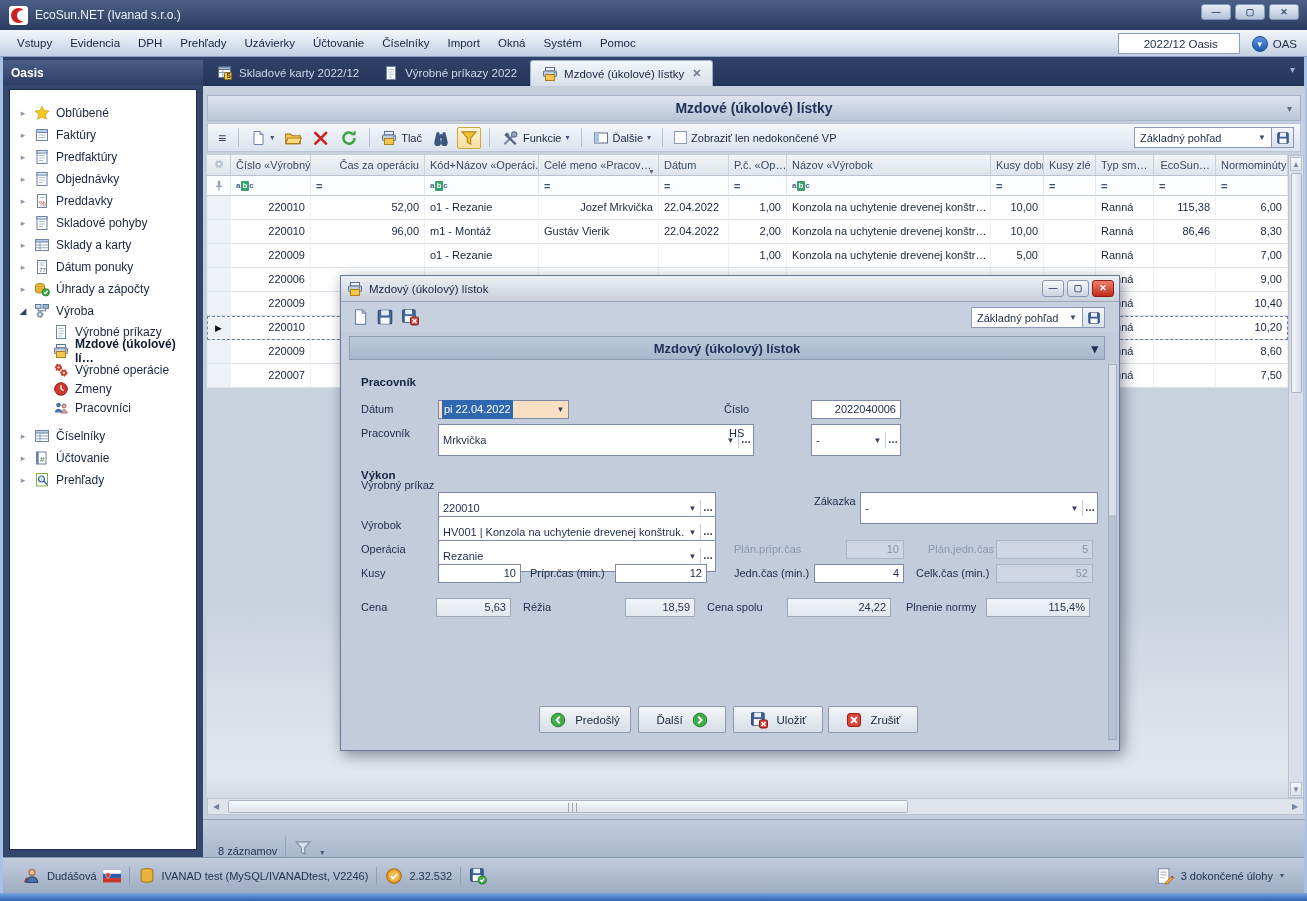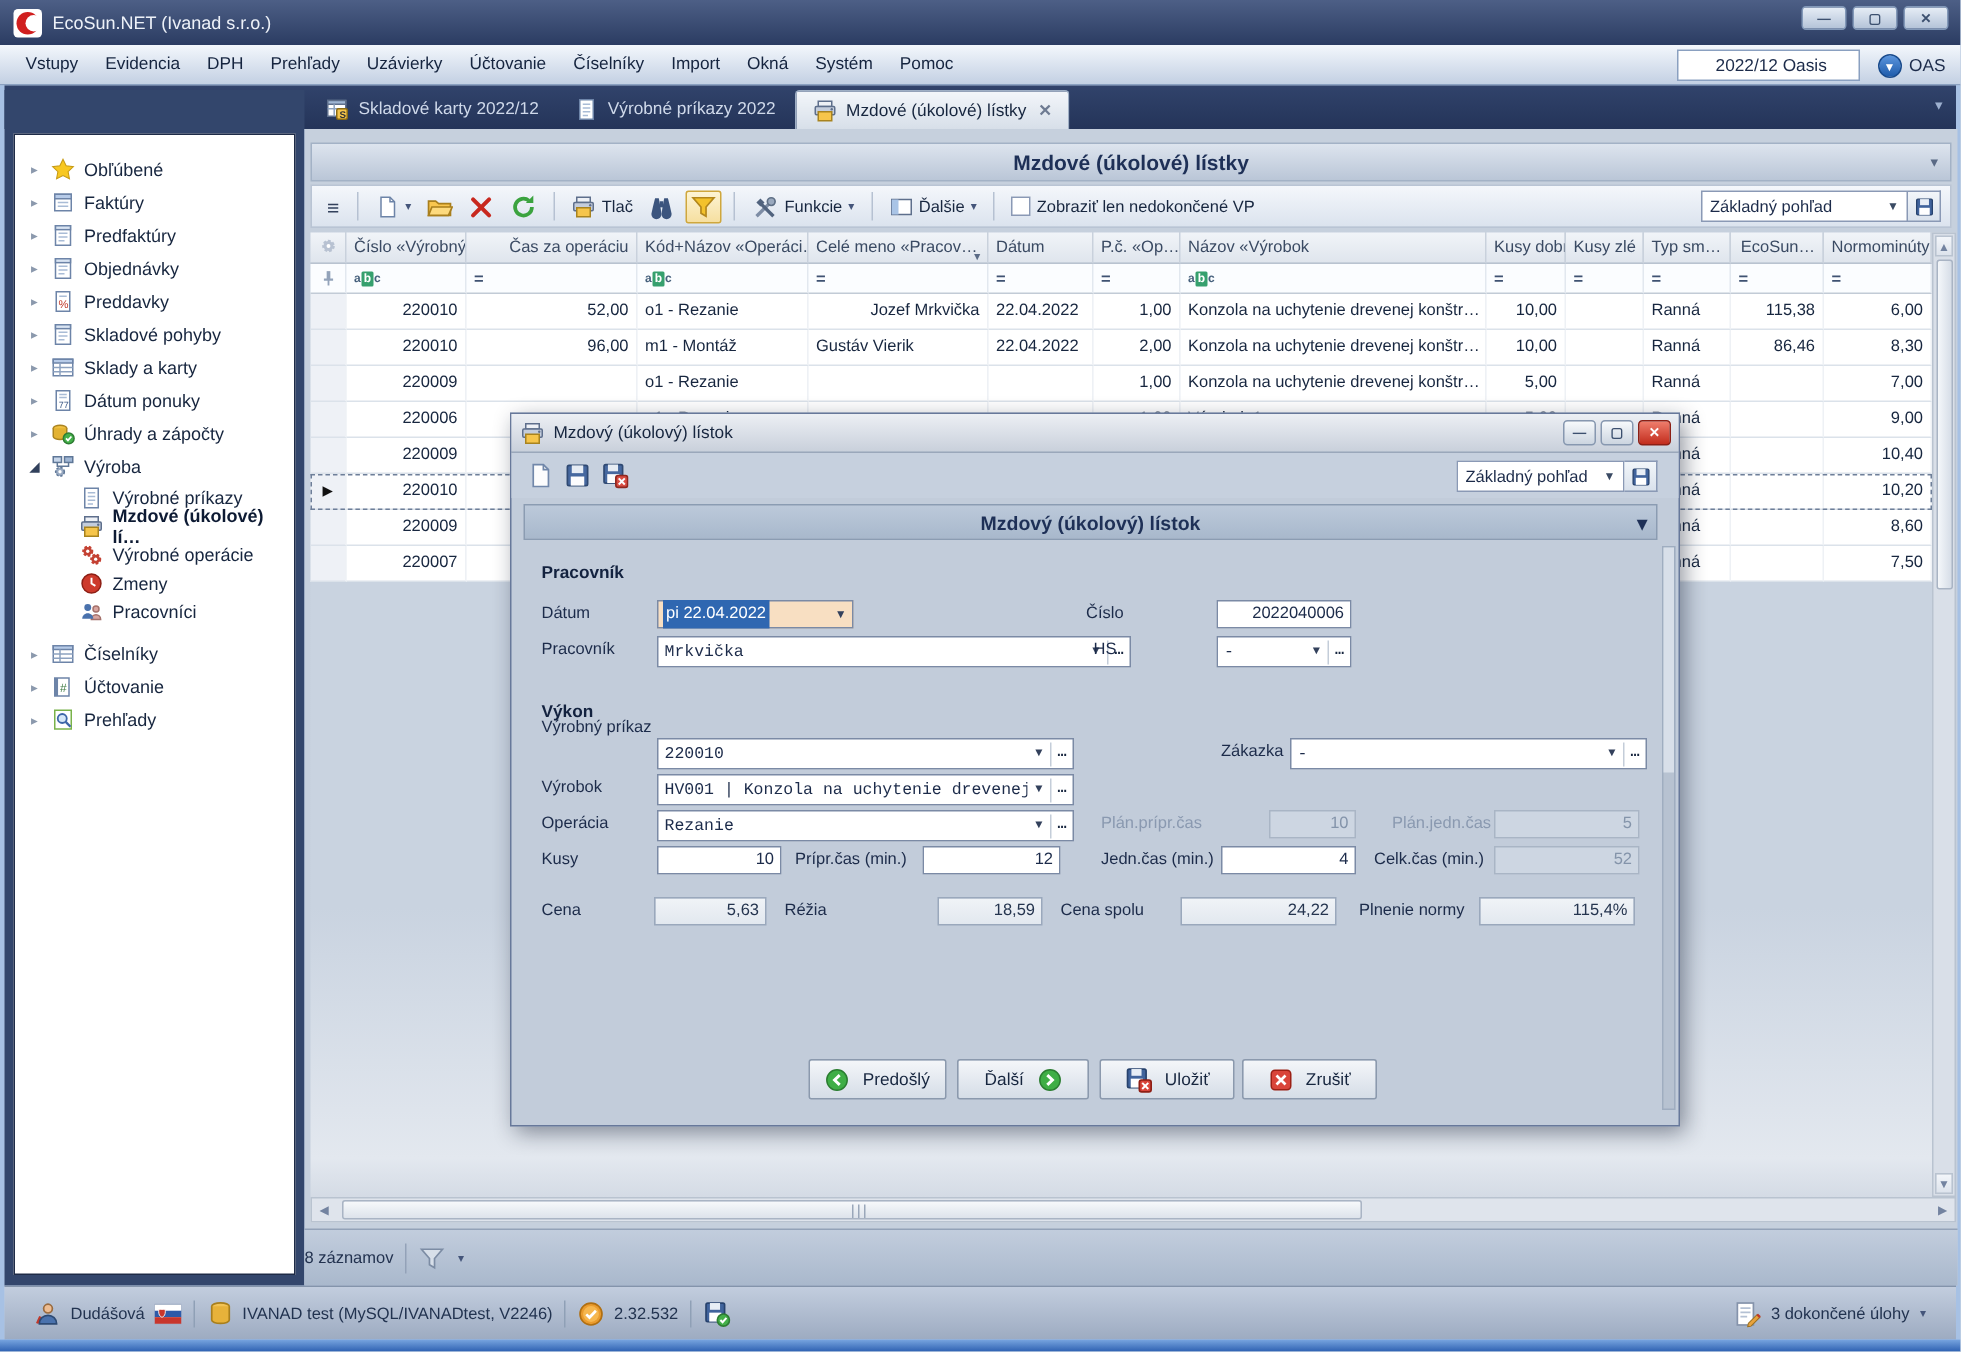--- a/index.html
+++ b/index.html
@@ -84,21 +84,21 @@
 
 
 .vscroll{position:absolute;left:1085px;top:69px;width:16px;height:643px;background:#d9dfe8;border:1px solid #b9c3d0;display:flex;flex-direction:column;align-items:center;justify-content:space-between;padding:1px;}
 .sarrow{color:#7383a0;font-size:8px;height:14px;line-height:14px;width:100%;text-align:center;background:linear-gradient(#f3f6fa,#dde3ec);border:1px solid #b9c3d0;}
 .vthumb{position:absolute;left:2px;top:17px;width:11px;height:220px;background:linear-gradient(90deg,#f4f7fa,#d6dde7);border:1px solid #a9b4c4;border-radius:2px;}
 .hscroll{position:absolute;left:4px;top:712px;width:1097px;height:17px;background:#dfe4ec;border:1px solid #b9c3d0;}
 .hs-arrow{position:absolute;top:1px;width:14px;height:13px;color:#7383a0;font-size:8px;text-align:center;line-height:13px;}
 .hthumb{position:absolute;left:20px;top:1px;width:680px;height:13px;background:linear-gradient(#f7f9fb,#dde3eb);border:1px solid #a9b4c4;border-radius:2px;}
 .hgrip{position:absolute;left:50%;top:2px;width:9px;height:9px;border-left:1px solid #9aa7ba;border-right:1px solid #9aa7ba;}
 .hgrip:after{content:"";position:absolute;left:3px;top:0;height:100%;border-left:1px solid #9aa7ba;}
-.grid-footer{position:absolute;left:0px;top:733px;width:1102px;height:38px;background:linear-gradient(#c2cddd,#a9b8cc);border-top:1px solid #93a2b8;display:flex;align-items:center;padding:0 0;gap:8px;color:#22324f;}
+.grid-footer{position:absolute;left:0px;top:733px;width:1102px;height:38px;background:linear-gradient(#c2cddd,#a9b8cc);border-top:1px solid #93a2b8;display:flex;align-items:flex-end;padding:0 15px;gap:8px;color:#22324f;}
 .gf-sep{width:1px;height:20px;background:#93a2b8;}
 
 
 .statusbar{position:absolute;left:3px;top:857px;width:1301px;height:36px;background:linear-gradient(#c2cdde,#9dabc1);border-top:1px solid #8494ab;display:flex;align-items:center;padding:0 20px;color:#223350;}
 .ssep{width:1px;height:18px;background:#8fa0b6;margin:0 8px;}
 .sb-right{margin-left:auto;display:flex;align-items:center;gap:7px;}
 .sb-item{display:flex;align-items:center;gap:6px;}
 
 
 .dialog{position:absolute;left:340px;top:275px;width:780px;height:476px;background:#c2ccda;border:1px solid #67789a;box-shadow:3px 4px 14px rgba(10,20,40,.45);z-index:10;}
@@ -117,21 +117,21 @@
 .dsection{position:absolute;font-weight:bold;font-size:11.5px;color:#13223f;white-space:nowrap;}
 .dlabel{position:absolute;height:19px;line-height:19px;white-space:nowrap;color:#1c2b4a;}
 .dlabel.gray{color:#8a99b0;}
 .dfield{position:absolute;height:19px;background:#fff;border:1px solid #7b8aa5;line-height:17px;padding:0 4px;}
 .dfield.num{text-align:right;}
 .dfield.dis{background:#cdd6e2;border-color:#a9b5c5;color:#8494aa;text-align:right;}
 .dfield.ro{background:linear-gradient(#f0f3f7,#e2e8ef);border-color:#9aa8bc;color:#25354f;text-align:right;}
 .dfield.date{background:#f8dfc2;padding:0;display:flex;align-items:center;}
 .dsel{background:#2f67b1;color:#fff;margin-left:3px;padding:1px 2px;}
 .date .carr{margin-left:auto;}
-.dcombo{position:absolute;height:21px;background:#fff;border:1px solid #7b8aa5;display:flex;align-items:center;font-family:Liberation Mono, monospace;}
+.dcombo{position:absolute;height:32px;background:#fff;border:1px solid #7b8aa5;display:flex;align-items:center;}
 .cval{flex:1;padding:0 4px;overflow:hidden;white-space:nowrap;}
 .carr{width:15px;text-align:center;color:#33415c;font-size:8px;flex:0 0 auto;}
 .cdots{width:15px;text-align:center;border-left:1px solid #c4cdd9;color:#17263f;font-weight:bold;font-size:10px;line-height:16px;flex:0 0 auto;}
 .dlg-btn{position:absolute;top:430px;height:27px;background:linear-gradient(#f4f6f9,#d5dde7);border:1px solid #8b99ad;border-radius:2px;display:flex;align-items:center;justify-content:center;gap:9px;font-size:11.5px;color:#17263f;}
 .dlg-scroll{position:absolute;right:2px;top:88px;bottom:10px;width:9px;background:#b7c2d1;border:1px solid #9fadc0;}
 .dlg-scroll i{position:absolute;left:0;top:0;width:100%;height:150px;background:#d8dfe9;display:block;}
 </style>
 </head>
 <body>
 
@@ -207,20 +207,24 @@
           <circle cx="12.5" cy="6.8" r="0.8" fill="#5e6f8c"></circle>
         </svg>
       </span>
       <span>Mzdové (úkolové) lístky</span>
       <span class="tab-close">✕</span>
     </div>
   </div>
 <span class="strip-caret">▾</span>
 
 <div class="sidebar">
+  <div class="sidebar-header">
+    <span>Oasis</span>
+    <span class="ic ic14"></span>
+  </div>
   <div class="tree-panel" id="tree-panel">
       <div class="tree-item">
         <span class="tw">▸</span>
         <span class="ic ">
           <svg viewBox="0 0 16 16">
             <path d="M8 1.2l2.1 4.3 4.8.6-3.5 3.3.9 4.8L8 12l-4.3 2.2.9-4.8L1.1 6.1l4.8-.6z" fill="#f8c822" stroke="#c79b16" stroke-width="0.7"></path>
           </svg>
         </span>
         <span>Obľúbené</span>
       </div>

